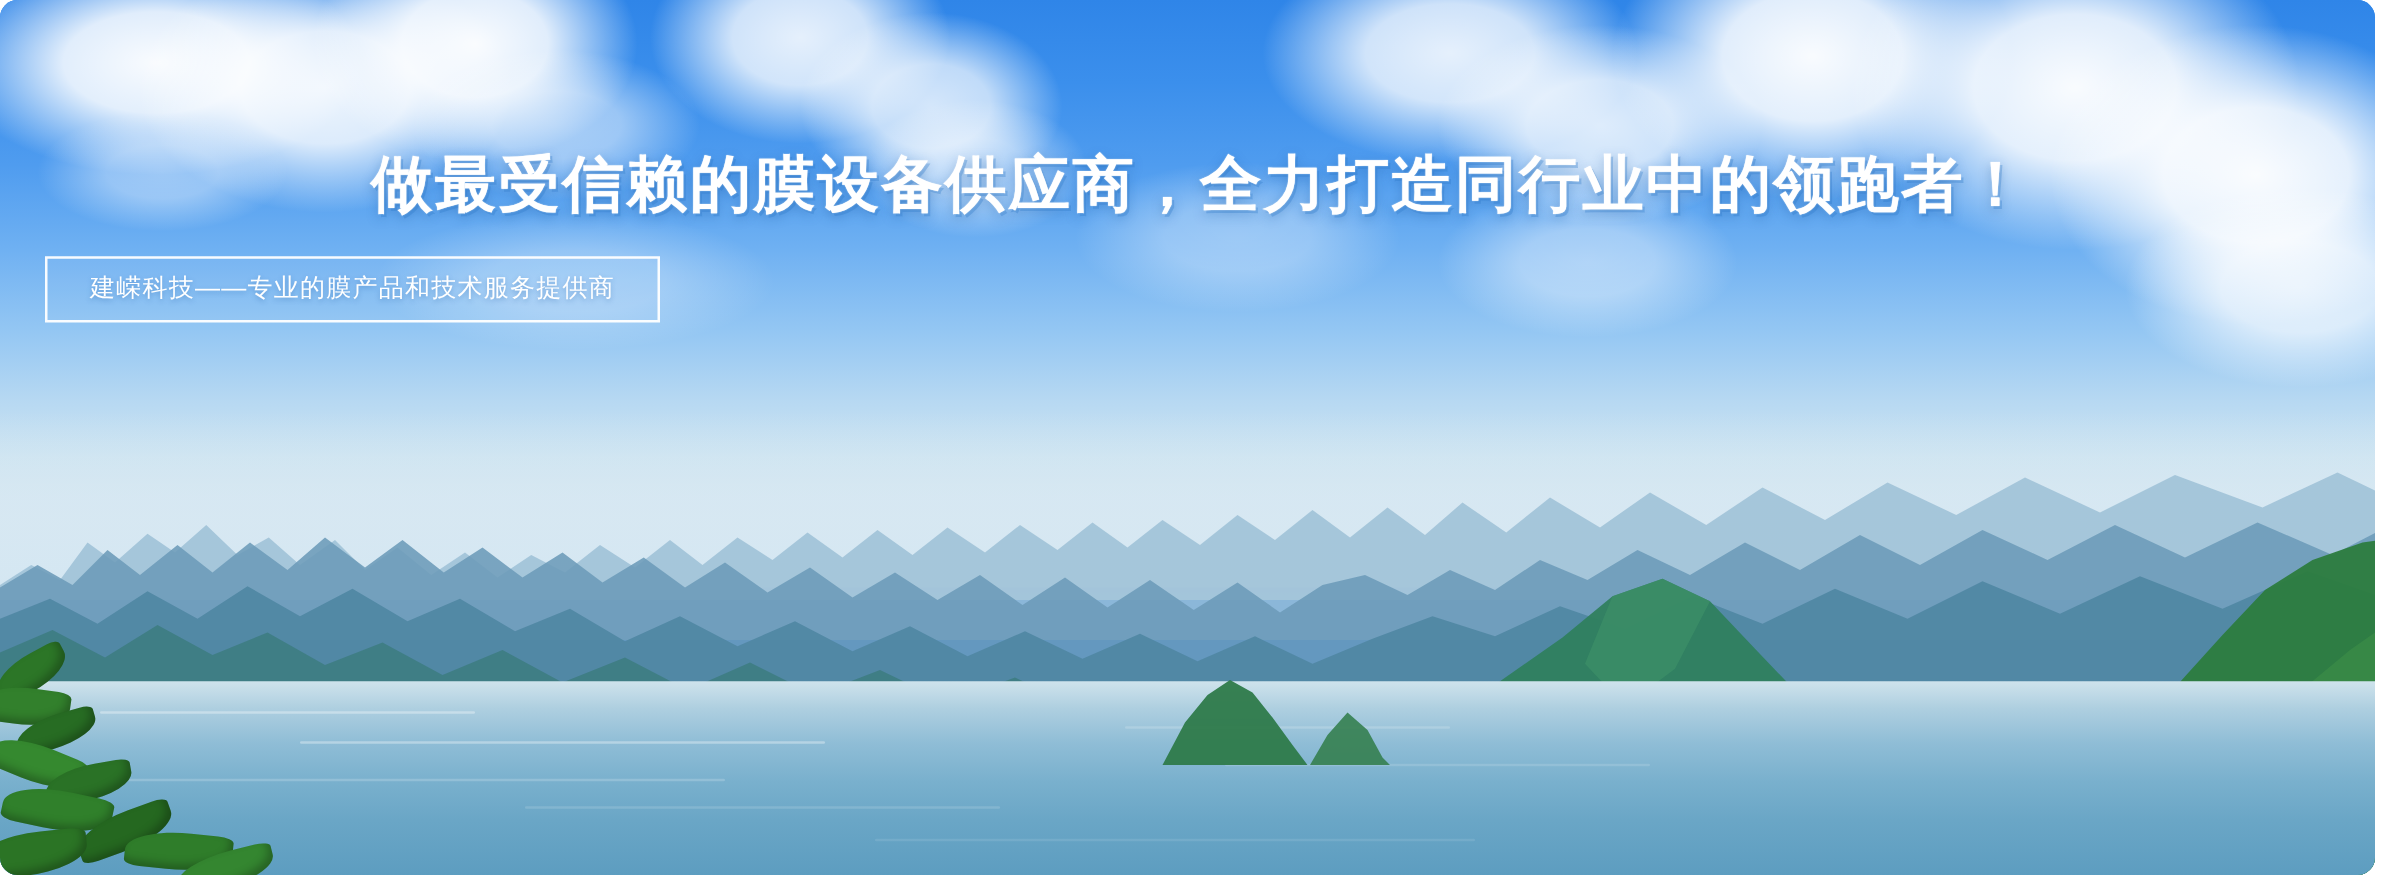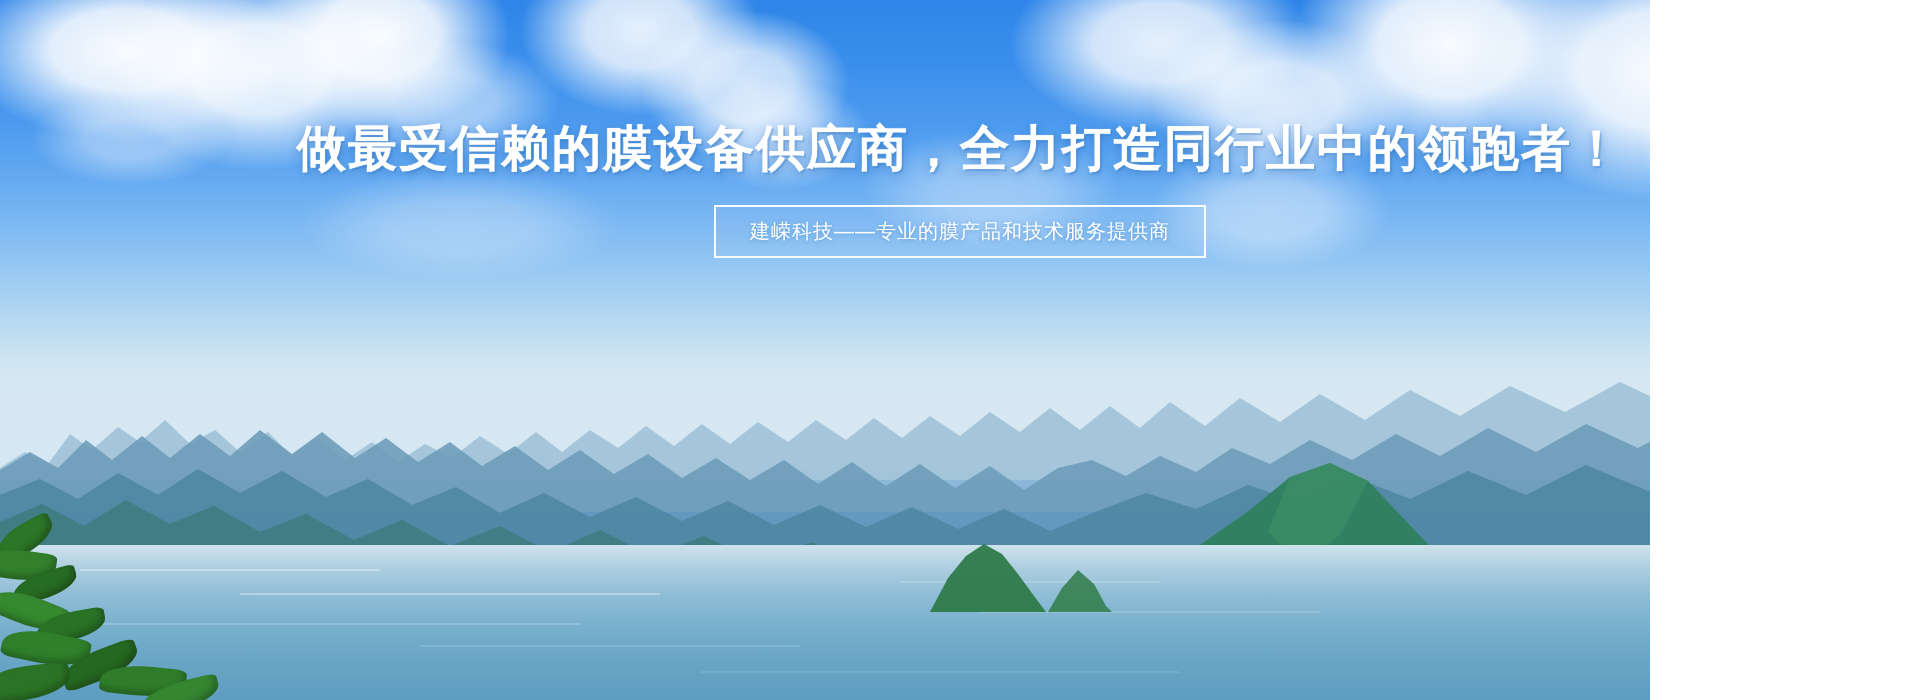--- a/index.html
+++ b/index.html
@@ -6,24 +6,25 @@
     margin: 0;
     padding: 0;
     background: #ffffff;
   }
   body {
     font-family: "Liberation Sans", "DejaVu Sans", sans-serif;
   }
 
   #banner {
     position: relative;
-    width: 1650px;
+    width: 1900px;
     height: 700px;
     overflow: hidden;
     background: #2a86ea;
+    border-radius: 14px;
   }
 
   
   .sky {
     position: absolute;
     left: 0; top: 0;
     width: 1920px;
     height: 470px;
     background:
       linear-gradient(to bottom,
@@ -137,21 +138,21 @@
     line-height: 1.5;
     color: #ffffff;
     letter-spacing: 1px;
     text-shadow: 0 1px 5px rgba(40,100,170,0.45);
     white-space: nowrap;
   }
 
   .tagwrap {
     margin-top: 27px;
     display: flex;
-    justify-content: center;
+    margin-left: 36px;
   }
   .tagbox {
     border: 2px solid rgba(255,255,255,0.95);
     padding: 12px 34px 13px 34px;
     font-size: 20px;
     line-height: 1.2;
     color: #ffffff;
     letter-spacing: 1px;
     white-space: nowrap;
     text-shadow: 0 1px 4px rgba(40,100,170,0.40);

